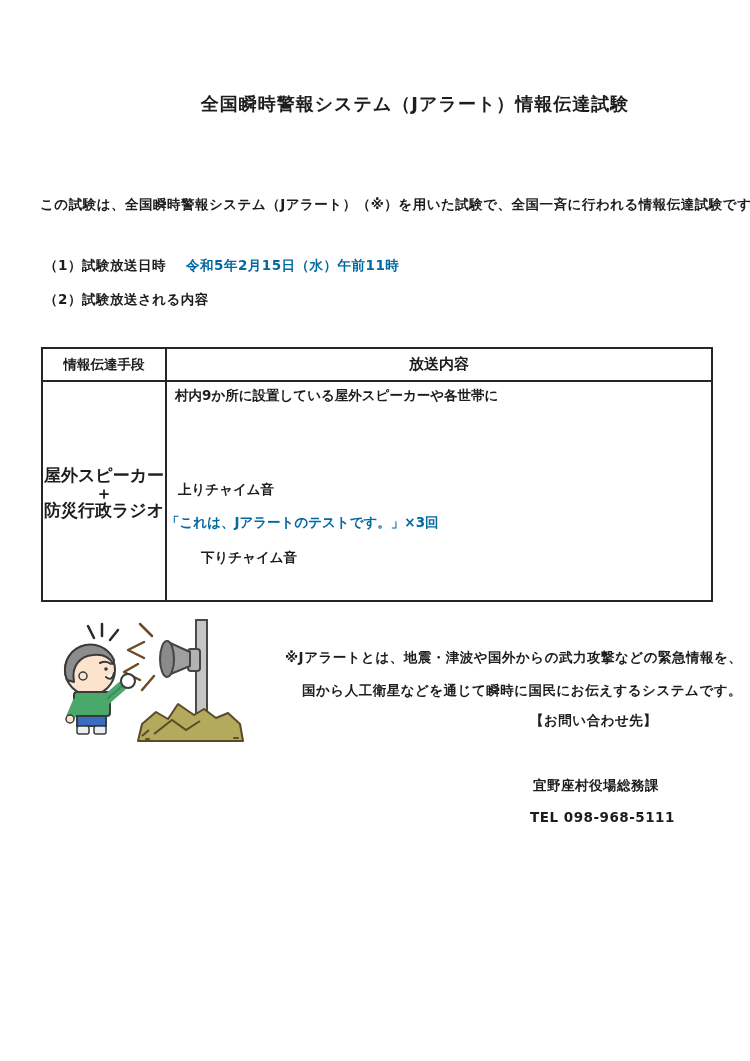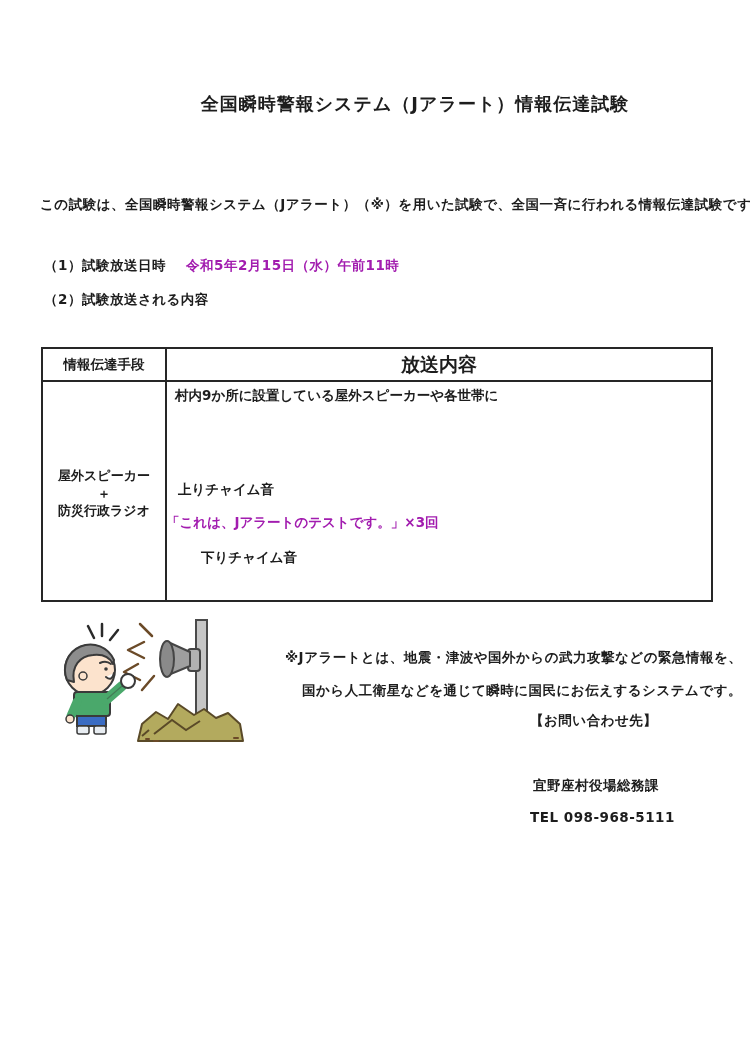--- a/index.html
+++ b/index.html
@@ -15,44 +15,44 @@
   }
   .abs { position: absolute; white-space: nowrap; }
   .doc-title {
     top: 92px; left: 0; width: 100%;
     text-align: center;
     font-size: 18px;
     letter-spacing: 1px;
     margin-left: 40px;
   }
   .body-text { font-size: 13.5px; letter-spacing: 0.5px; }
-  .red { color: #a21caf; }
+  .red { color: #0369a1; }
   
   .jtable {
     position: absolute;
     left: 41px; top: 347px;
     width: 672px; height: 255px;
     border: 2px solid #262626;
     box-sizing: border-box;
   }
   .t-vline { position: absolute; left: 122px; top: 0; bottom: 0; width: 2px; background: #262626; }
   .t-hline { position: absolute; left: 0; right: 0; top: 31px; height: 2px; background: #262626; }
   .t-h1 {
     position: absolute; left: 0; top: 0; width: 122px; height: 31px;
     display: flex; align-items: center; justify-content: center;
     font-size: 13.5px;
   }
   .t-h2 {
     position: absolute; left: 124px; right: 0; top: 0; height: 31px;
     display: flex; align-items: center; justify-content: center;
-    font-size: 19px;
+    font-size: 15px;
   }
   .t-method {
     position: absolute; left: 0; top: 118px; width: 122px;
-    text-align: center; font-size: 13px; line-height: 17.5px;
+    text-align: center; font-size: 17px; line-height: 17.5px;
   }
   .t-cell { position: absolute; font-size: 13.5px; white-space: nowrap; }
 </style>
 </head>
 <body>
 
 <div class="page">
 
   <div class="abs doc-title">全国瞬時警報システム（Jアラート）情報伝達試験</div>
 

